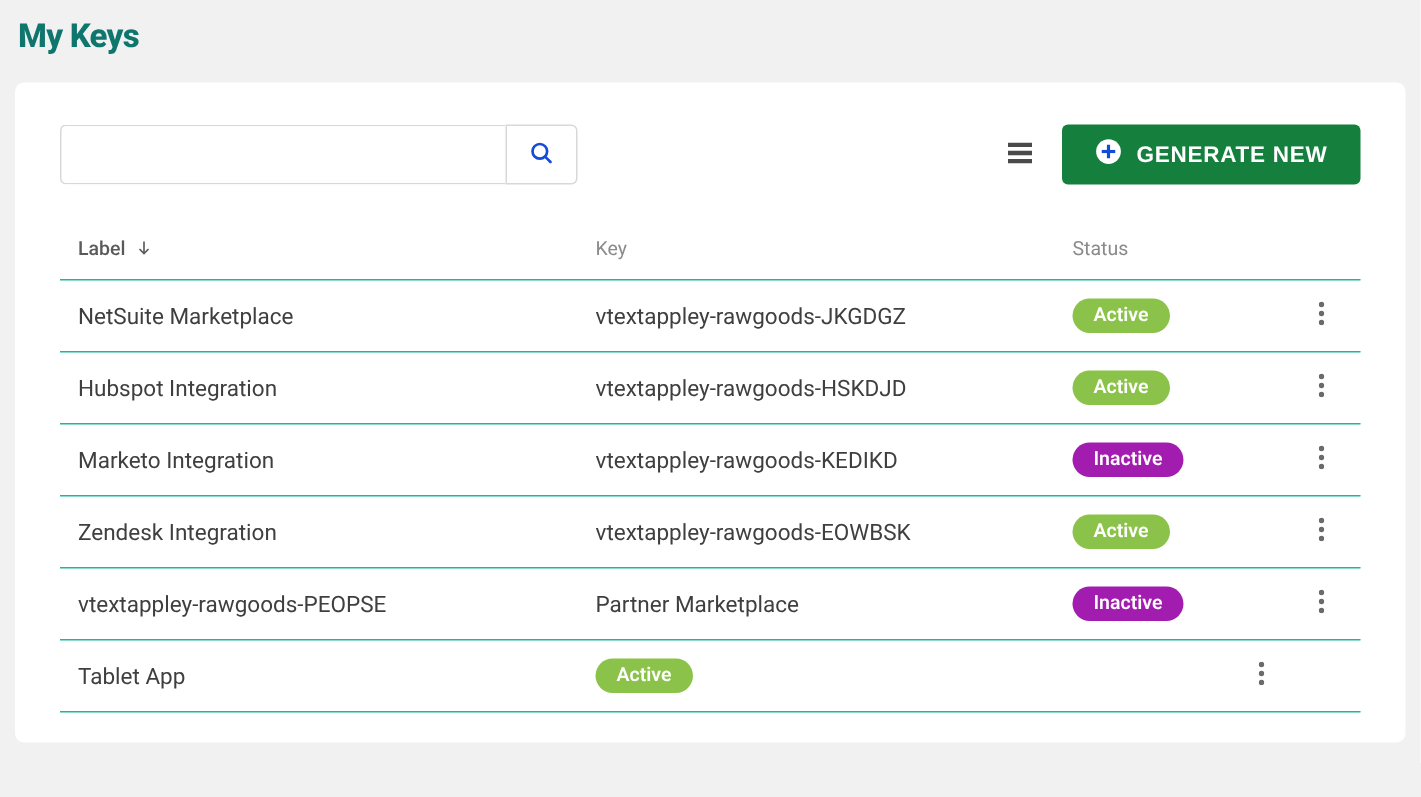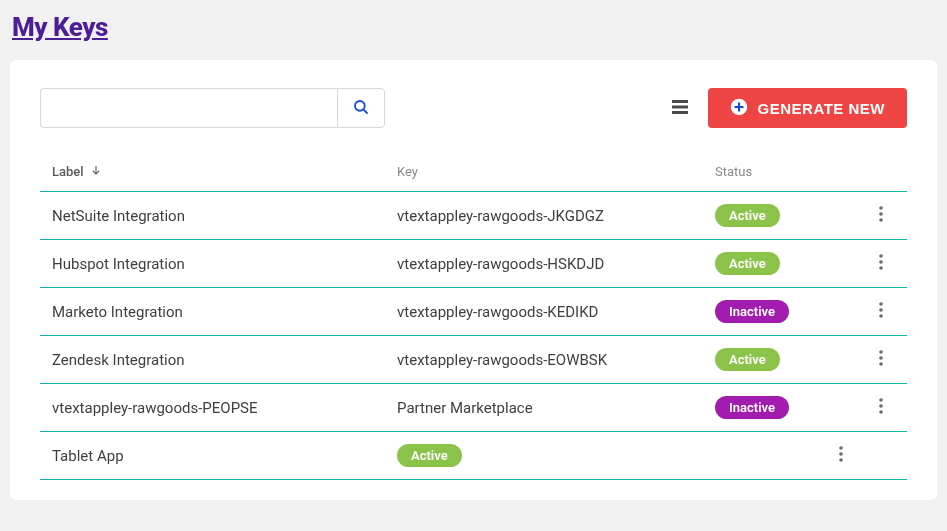--- a/index.html
+++ b/index.html
@@ -5,26 +5,25 @@
     * { box-sizing: border-box; margin: 0; padding: 0; }
     body {
       font-family: -apple-system, BlinkMacSystemFont, "Segoe UI", Roboto, Helvetica, Arial, sans-serif;
       background: #f1f1f2;
       width: 947px;
       height: 531px;
       overflow: hidden;
       color: #3f3f40;
     }
     .page-title {
-      font-size: 26px;
+      font-size: 22px;
       font-weight: 800;
       letter-spacing: -0.5px;
       margin: 12px 0 18px 12px;
-      color: #4c1d95;
-      text-decoration: underline;
+      color: #0f766e;
     }
     .card {
       background: #ffffff;
       margin: 0 10px 10px 10px;
       border-radius: 6px;
       padding: 28px 30px 20px 30px;
       min-height: 440px;
     }
     .toolbar {
       display: flex;
@@ -64,21 +63,21 @@
       border: none;
       background: none;
       cursor: pointer;
       display: flex;
       align-items: center;
       justify-content: center;
       color: #4a4a4a;
     }
     .generate-btn {
       height: 40px;
-      background: #ef4444;
+      background: #15803d;
       color: #ffffff;
       border: none;
       border-radius: 4px;
       padding: 0 22px;
       font-size: 15px;
       font-weight: 700;
       letter-spacing: 0.5px;
       cursor: pointer;
       display: flex;
       align-items: center;
@@ -190,21 +189,21 @@
               <polyline points="6,14 12,20 18,14"></polyline>
           </svg>
         </span>
       </div>
       <div>Key</div>
       <div>Status</div>
       <div></div>
     </div>
     <div id="table-body">
         <div class="row">
-          <div>NetSuite Integration</div>
+          <div>NetSuite Marketplace</div>
           <div>vtextappley-rawgoods-JKGDGZ</div>
           <div class="status-cell">
             <span class="badge active">Active</span>
           </div>
           <div class="actions-cell">
             <button class="actions-btn">
               <span><svg width="4" height="16" viewBox="0 0 4 16" fill="#6b6b6b">
                   <circle cx="2" cy="2" r="1.8"></circle>
                   <circle cx="2" cy="8" r="1.8"></circle>
                   <circle cx="2" cy="14" r="1.8"></circle>

